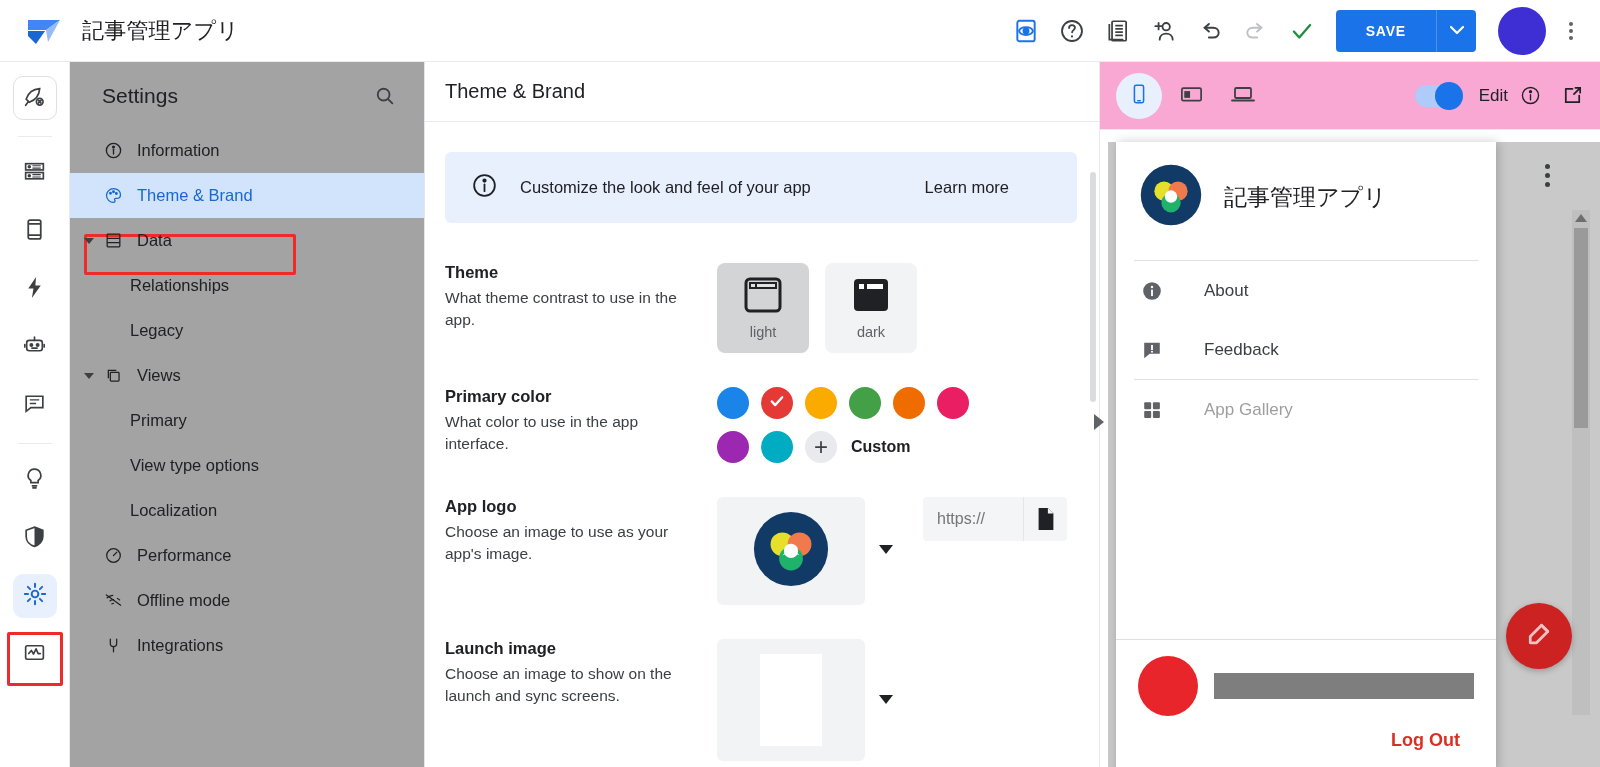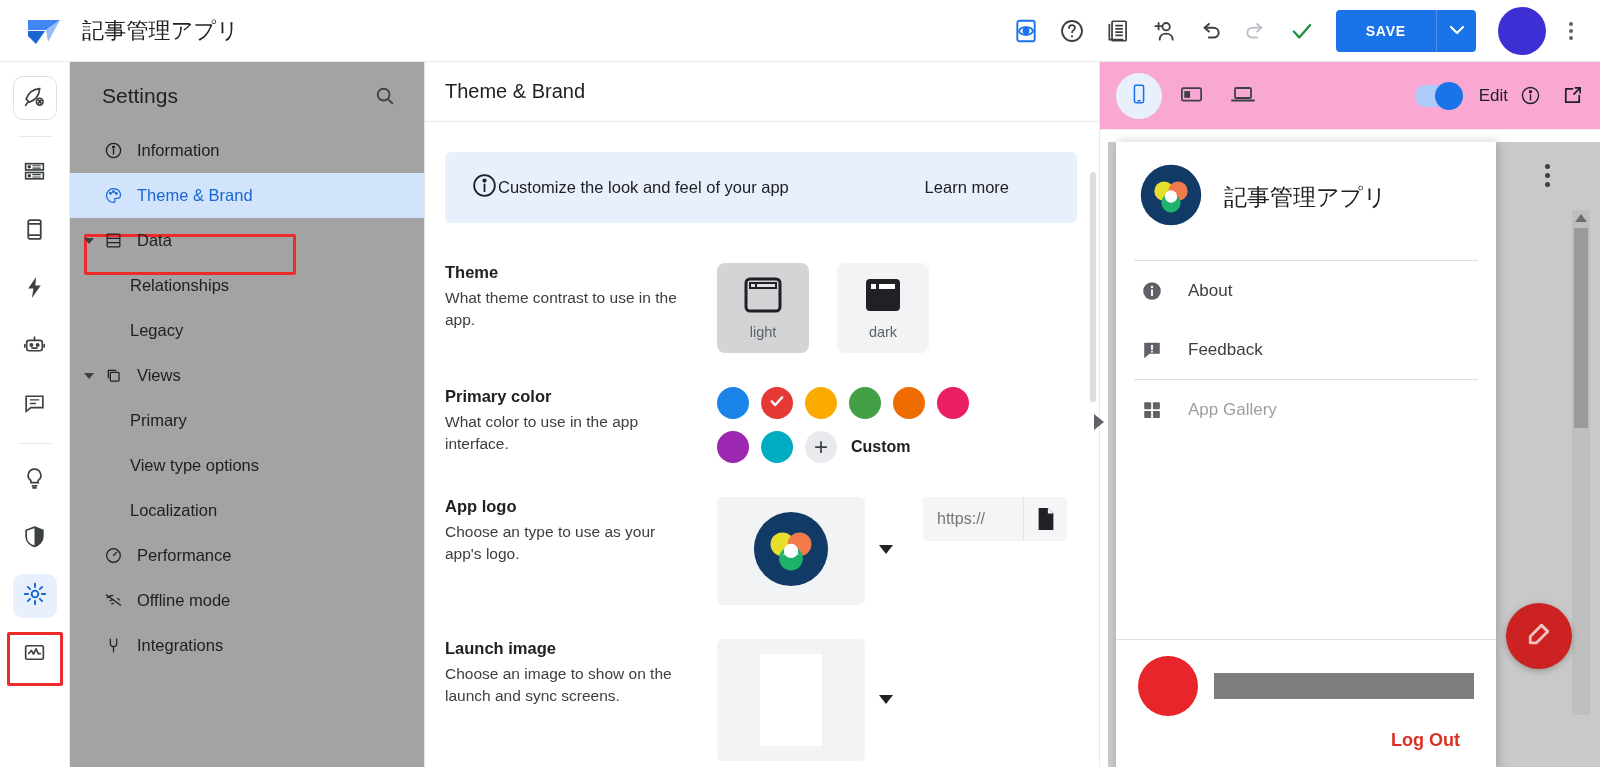--- a/index.html
+++ b/index.html
@@ -126,33 +126,33 @@
     height: 60px; min-height: 60px;
     display: flex; align-items: center;
     padding-left: 20px;
     border-bottom: 1px solid #e8eaed;
   }
   .content-title { font-size: 20px; color: #202124; }
   .content-scroll { flex: 1; overflow: hidden; padding: 30px 22px 0 20px; position: relative; }
   .banner {
     background: #e9f0fd; border-radius: 6px;
     display: flex; align-items: center;
-    padding: 20px 26px; 
+    padding: 20px 26px; gap: 22px;
     margin-bottom: 40px;
   }
   .banner-txt { font-size: 16.5px; color: #202124; flex: 1; }
   .banner-link { font-size: 16.5px; color: #202124; cursor: pointer; margin-right: 42px; }
 
   .field-row { display: flex; margin-bottom: 34px; }
   .field-label { width: 272px; min-width: 272px; padding-right: 26px; }
   .field-name { font-size: 16.5px; font-weight: bold; color: #202124; margin-bottom: 5px; }
   .field-desc { font-size: 15.5px; color: #3c4043; line-height: 1.45; }
   .field-ctl { flex: 1; }
 
-  .theme-opts { display: flex; gap: 28px; }
+  .theme-opts { display: flex; gap: 16px; }
   .theme-card {
     width: 92px; height: 90px; border-radius: 8px;
     background: #f1f3f4; display: flex; flex-direction: column;
     align-items: center; justify-content: center; gap: 7px; cursor: pointer;
   }
   .theme-card.on { background: #d2d4d6; }
   .theme-card span { font-size: 14.5px; color: #5f6368; }
 
   .swatch-grid { display: flex; flex-wrap: wrap; gap: 12px; width: 290px; align-items: center; }
   .swatch {
@@ -263,21 +263,21 @@
     position: absolute; left: 16px; top: 12px;
     width: 380px; bottom: -6px;
     background: #fff; box-shadow: 2px 0 10px rgba(0,0,0,.2);
     display: flex; flex-direction: column;
   }
   .drawer-head { display: flex; align-items: center; gap: 22px; padding: 22px 24px 30px 24px; }
   .drawer-logo { width: 62px; height: 62px; border-radius: 50%; }
   .drawer-title { font-size: 23px; color: #202124; }
   .drawer-divider { height: 1px; background: #e0e0e0; margin: 0 18px; }
   .drawer-item {
-    display: flex; align-items: center; gap: 24px;
+    display: flex; align-items: center; gap: 40px;
     padding: 0 24px; height: 59px; cursor: pointer;
     font-size: 17px; color: #3c4043;
   }
   .drawer-item.muted { color: #9e9e9e; }
   .drawer-ico { width: 24px; display: flex; align-items: center; justify-content: center; color: #5f6368; }
   .drawer-spacer { flex: 1; }
   .drawer-foot { border-top: 1px solid #e0e0e0; padding: 16px 22px 10px 22px; }
   .foot-row { display: flex; align-items: center; gap: 16px; }
   .foot-avatar { width: 60px; height: 60px; border-radius: 50%; background: #e8252a; }
   .foot-redact { flex: 1; height: 26px; background: #7e7e7e; }
@@ -654,21 +654,21 @@
                 <span>+</span>
               </div>
               <span class="custom-lbl">Custom</span>
             </div>
           </div>
         </div>
 
         <div class="field-row">
           <div class="field-label">
             <div class="field-name">App logo</div>
-            <div class="field-desc">Choose an type to use as your app's logo.</div>
+            <div class="field-desc">Choose an image to use as your app's image.</div>
           </div>
           <div class="field-ctl">
             <div class="img-picker">
               <div class="img-box">
                 <span>
                   <svg class="logo-circle" viewBox="0 0 80 80">
                     <circle cx="40" cy="40" r="39" fill="#123a66"></circle>
                     <circle cx="31" cy="35" r="12.5" fill="#e6df2b"></circle>
                     <circle cx="49" cy="35" r="12.5" fill="#f07a4b"></circle>
                     <circle cx="40" cy="50" r="12.5" fill="#1fb26a"></circle>

